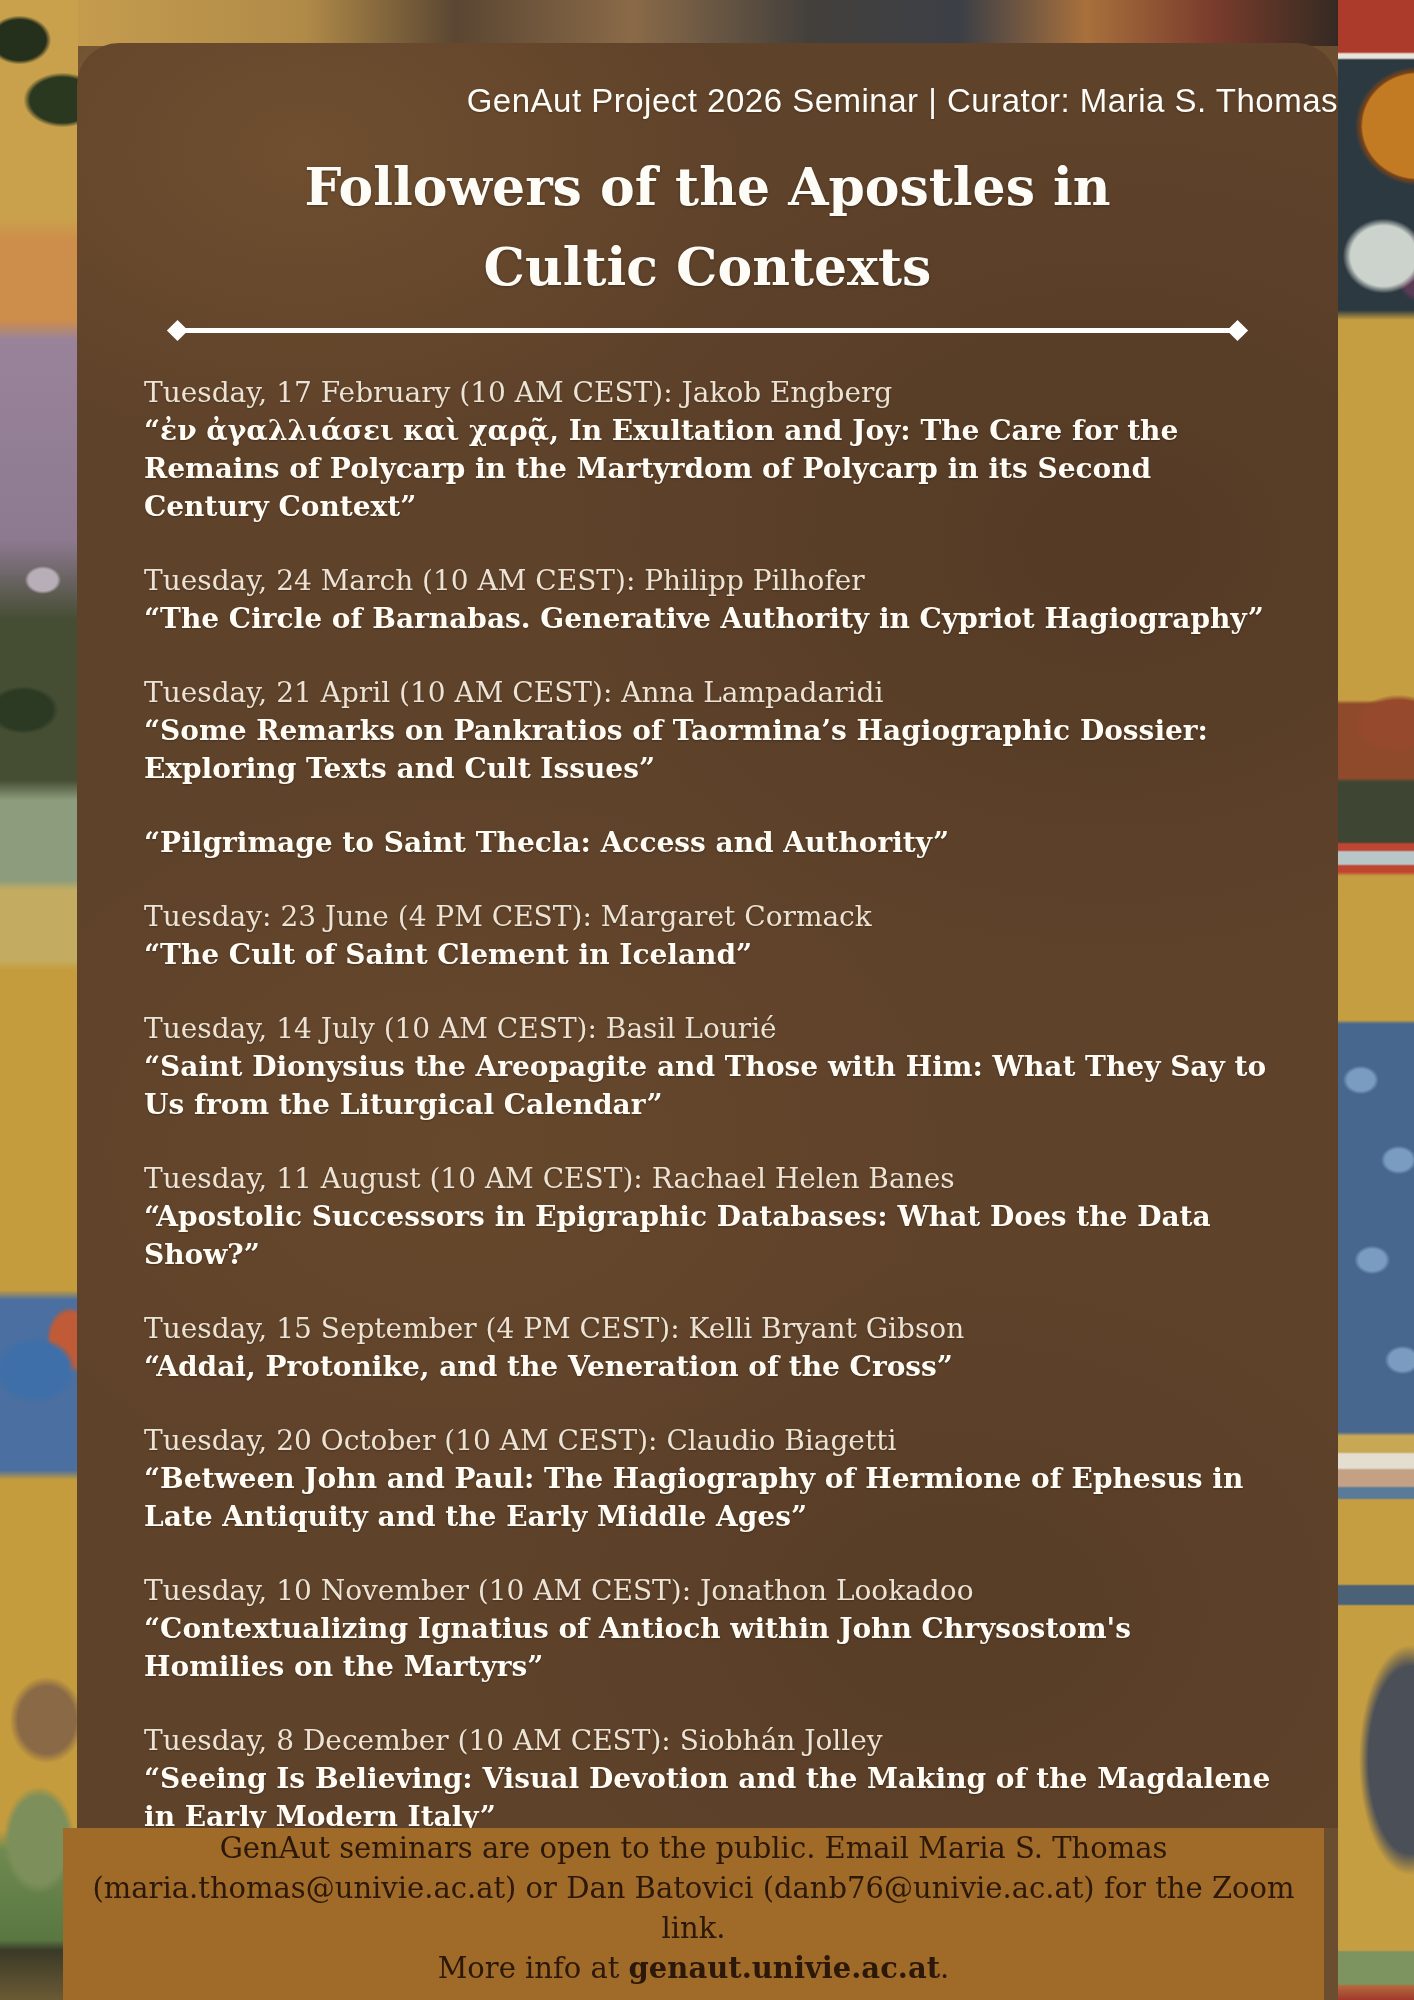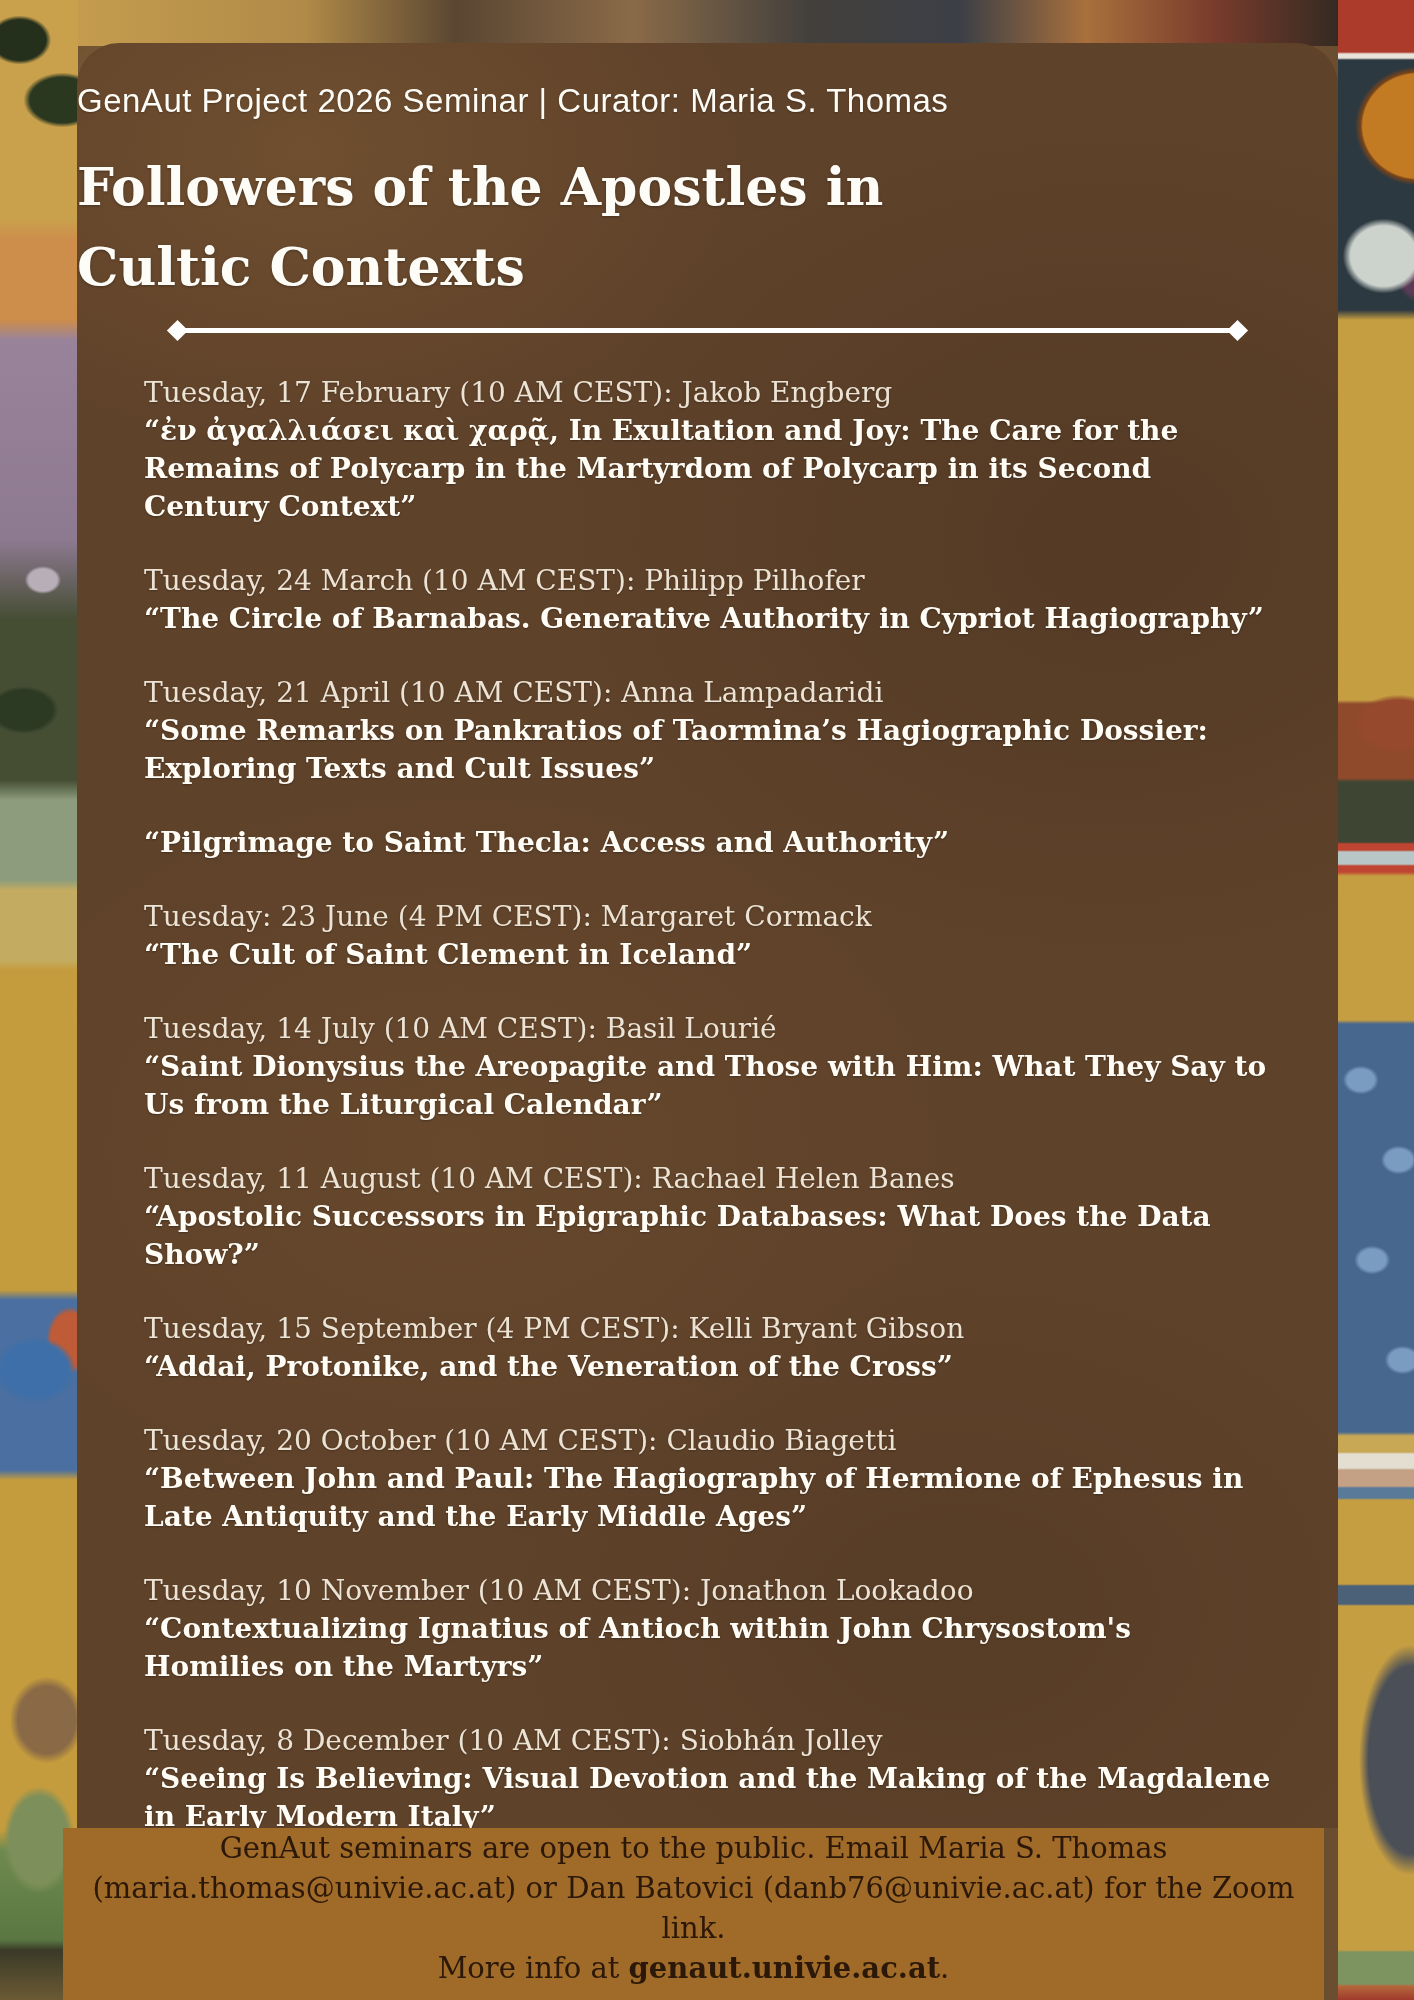--- a/index.html
+++ b/index.html
@@ -98,26 +98,26 @@
     border-radius:42px 42px 0 0;
     padding:36px 0 0 0;
     background:
       radial-gradient(620px 420px at 18% 6%, rgba(150,108,60,0.30), transparent 70%),
       radial-gradient(820px 620px at 82% 28%, rgba(55,38,24,0.28), transparent 70%),
       radial-gradient(700px 520px at 30% 62%, rgba(128,92,52,0.22), transparent 70%),
       radial-gradient(700px 520px at 70% 88%, rgba(60,42,26,0.22), transparent 70%),
       var(--card-overlay);
   }
   .kicker{
-    text-align:left;font-family:"Liberation Sans","DejaVu Sans",sans-serif;
+    text-align:right;font-family:"Liberation Sans","DejaVu Sans",sans-serif;
     font-size:33px;line-height:44px;color:var(--heading-text);
     letter-spacing:0.5px;text-shadow:0 1px 2px rgba(0,0,0,0.25);
   }
   .title{
-    margin:24px 0 0;font-weight:bold;
+    margin:24px 0 0;text-align:center;font-weight:bold;
     font-size:52px;line-height:80px;color:var(--heading-text);
     text-shadow:0 1px 3px rgba(0,0,0,0.3);
   }
   .title span{display:block;}
   .divider{
     width:1075px;height:15px;margin:16px auto 30px;
     display:flex;align-items:center;
   }
   .divider .rule{flex:1;height:5px;background:#fff;}
   .divider .diamond{width:15px;height:15px;background:#fff;transform:rotate(45deg);flex:0 0 auto;}

